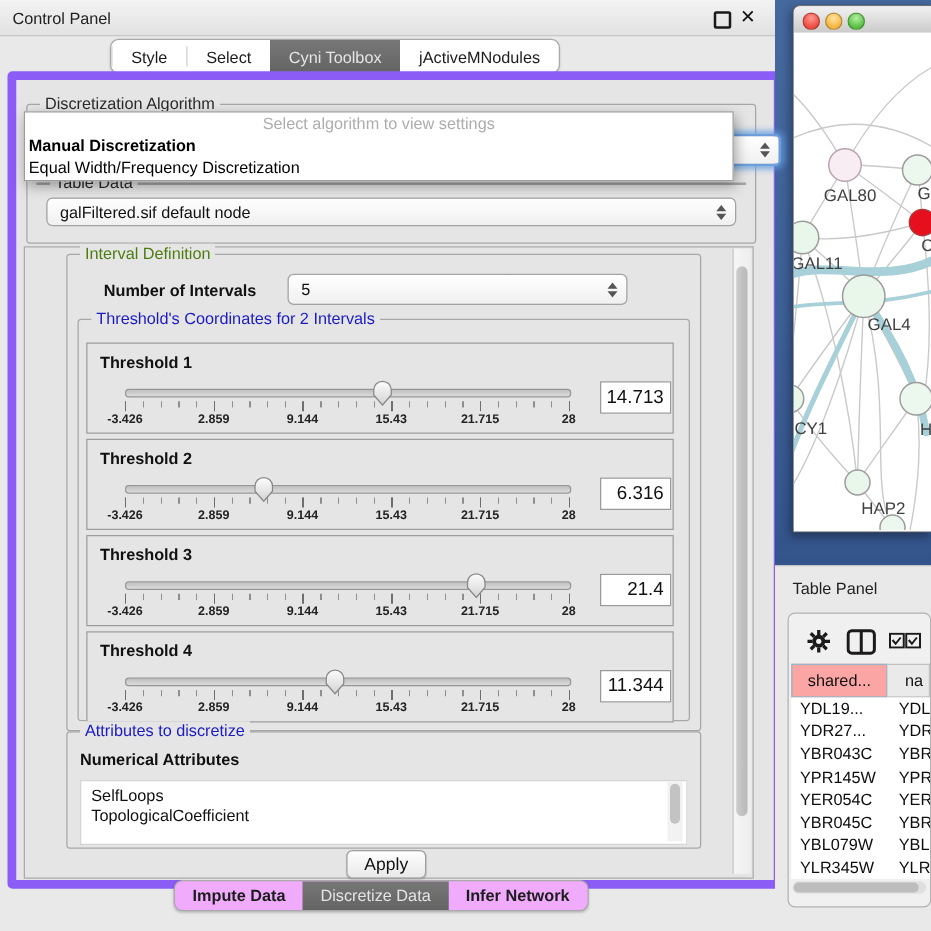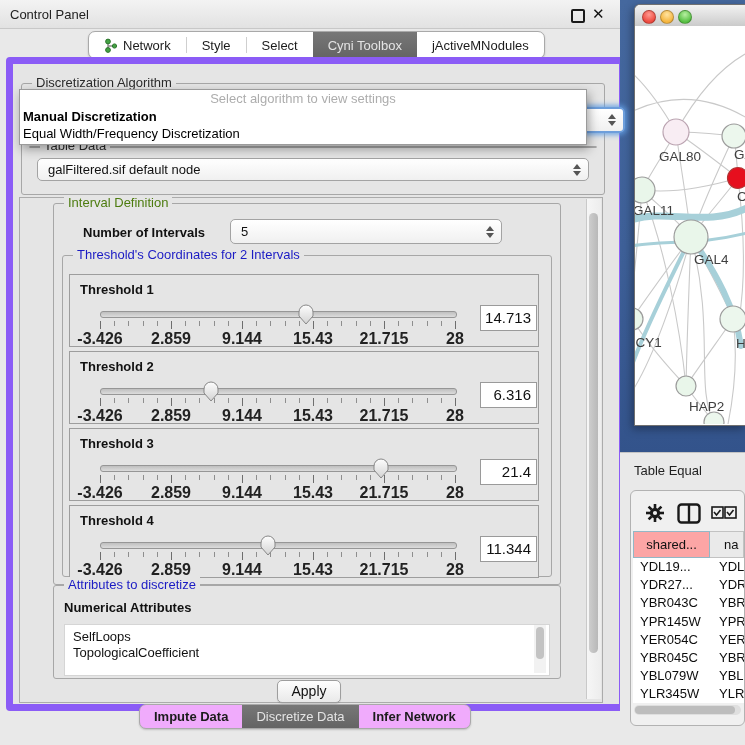--- a/index.html
+++ b/index.html
@@ -62,21 +62,21 @@
   .t-box{position:relative;margin:0 0 4px 6px;width:468px;height:71px;border:1px solid #9D9D9D;background:#E5E5E5}
   .t-label{position:absolute;left:10px;top:7px;font-size:13px;font-weight:bold;color:#111}
   .t-track{position:absolute;left:30px;top:36px;width:355px;height:5px;border:1px solid #969696;border-radius:3px;
     background:linear-gradient(#BFBFBF,#DCDCDC)}
   .t-thumb{position:absolute;top:-8px;width:16px;height:21px}
   .t-ticks-minor{position:absolute;left:30px;top:46px;width:357px;height:5px;
     background:repeating-linear-gradient(to right,#8E8E8E 0,#8E8E8E 1px,transparent 1px,transparent 14.2px)}
   .t-ticks-major{position:absolute;left:30px;top:46px;width:357px;height:8px;
     background:repeating-linear-gradient(to right,#6E6E6E 0,#6E6E6E 1px,transparent 1px,transparent 71px)}
   .t-scale{position:absolute;left:30px;top:55px;width:355px;height:12px}
-  .t-scale span{position:absolute;transform:translateX(-50%);font-size:16px;font-weight:bold;color:#222;white-space:nowrap}
+  .t-scale span{position:absolute;transform:translateX(-50%);font-size:10px;font-weight:bold;color:#222;white-space:nowrap}
   .t-value{position:absolute;left:410px;top:30px;width:50px;height:24px;background:#FFF;border:1px solid #9A9A9A;
     font-size:15px;color:#111;text-align:right;line-height:24px;padding-right:5px}
 
   
   #g-attrs{left:40px;top:521px;width:506px;height:92px}
   #attr-title{left:10px;top:14px;font-size:13px;font-weight:bold;color:#111}
   #attr-list{left:10px;top:38px;width:484px;height:50px;background:#FFF;overflow:hidden;border:1px solid #D5D5D5}
   #attr-list .row{height:16px;line-height:16px;font-size:13px;color:#111;padding-left:8px;white-space:nowrap}
   #attr-list .pad{height:4px}
   #attr-vscroll{left:480px;top:39px;width:12px;height:48px;background:#F2F2F2}
@@ -125,30 +125,20 @@
 
 <div class="abs" id="cp">
 
   <div class="abs" id="cp-header">
     <div class="abs" id="cp-title">Control Panel</div>
     <div class="abs" id="float-btn"></div>
     <div class="abs" id="close-btn">✕</div>
   </div>
 
   <div class="abs" id="top-tabbar">
-    <div class="tab">
-      <svg width="13" height="15" viewBox="0 0 13 15">
-        <line x1="4" y1="4" x2="4" y2="12" stroke="#8a8a8a" stroke-width="1.4"></line>
-        <line x1="4" y1="8" x2="10" y2="8" stroke="#8a8a8a" stroke-width="1.4"></line>
-        <circle cx="4" cy="3.5" r="2.4" fill="#43A243" stroke="#2c742c"></circle>
-        <circle cx="4" cy="12" r="2.4" fill="#43A243" stroke="#2c742c"></circle>
-        <circle cx="10.5" cy="8" r="2.1" fill="#43A243" stroke="#2c742c"></circle>
-      </svg>
-      <span>Network</span>
-    </div>
     <div class="tab-sep"></div>
     <div class="tab">
         <span>Style</span>
       </div>
     <div class="tab-sep"></div>
     <div class="tab">
         <span>Select</span>
       </div>
     <div class="tab selected">
         <span>Cyni Toolbox</span>
@@ -407,21 +397,21 @@
         <text x="59" y="238">GAL4</text>
         <text x="-10" y="321">GCY1</text>
         <text x="101" y="322">H</text>
         <text x="54" y="385">HAP2</text>
       </g>
     </svg>
   </div>
 </div>
 
 <div class="abs" id="table-dock">
-  <div class="abs" id="tp-title">Table Equal</div>
+  <div class="abs" id="tp-title">Table Panel</div>
   <div class="abs" id="tp-window">
 
     <svg class="tp-toolbar-icon" style="left:14px" width="20" height="20" viewBox="0 0 20 20">
       <g stroke="#1A1A1A" stroke-width="2.6">
         <line x1="10" y1="1" x2="10" y2="5"></line>
           <line x1="10" y1="15" x2="10" y2="19"></line>
         <line x1="1" y1="10" x2="5" y2="10"></line>
           <line x1="15" y1="10" x2="19" y2="10"></line>
         <line x1="3.6" y1="3.6" x2="6.4" y2="6.4"></line>
           <line x1="13.6" y1="13.6" x2="16.4" y2="16.4"></line>

